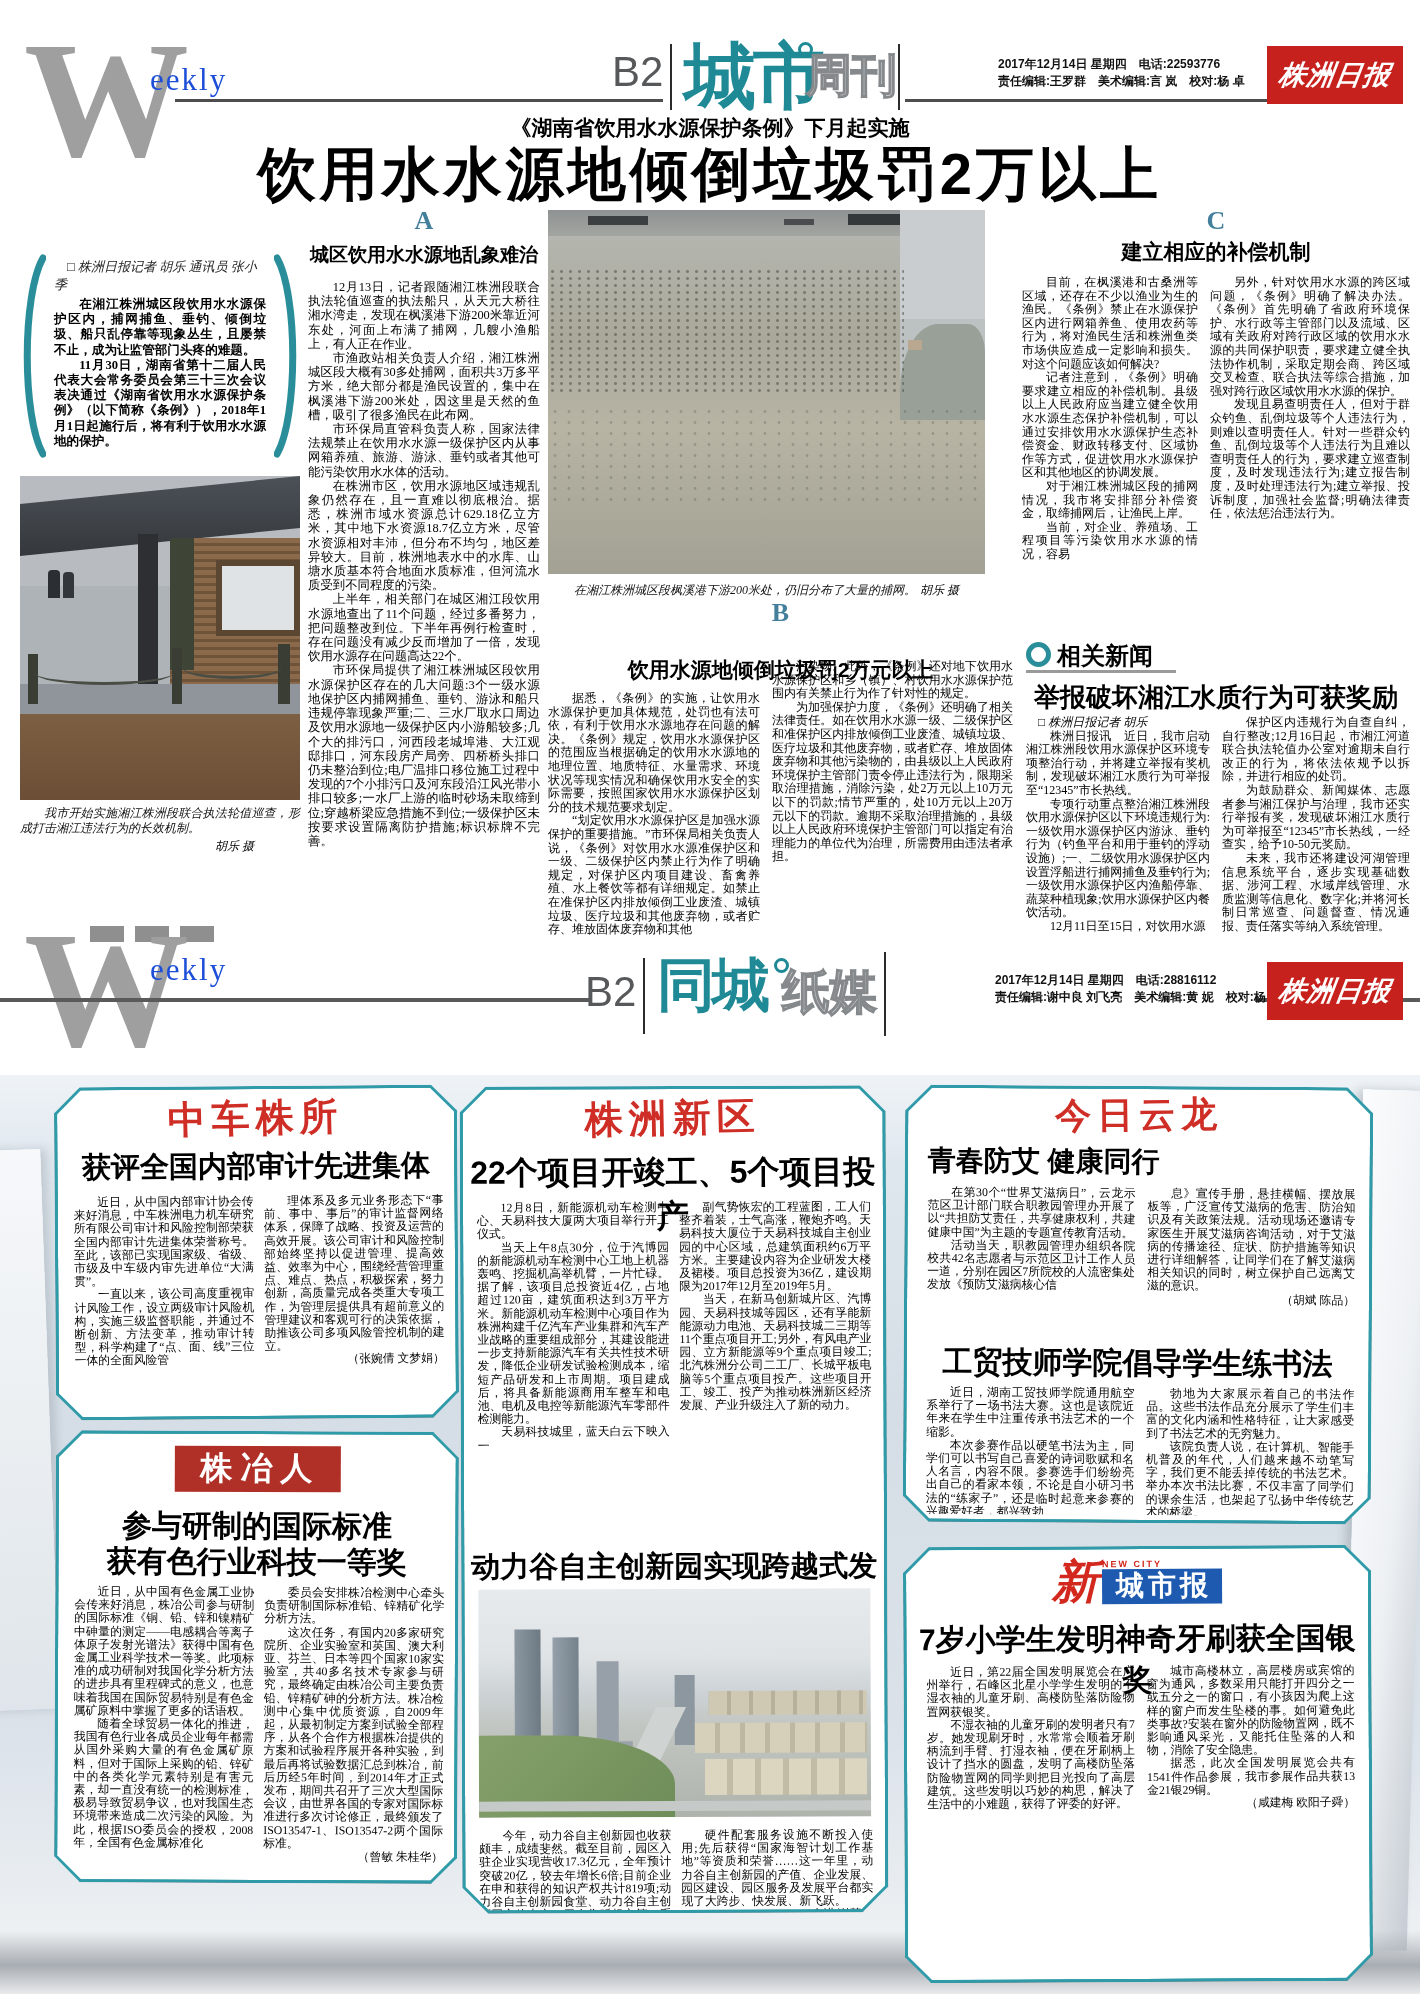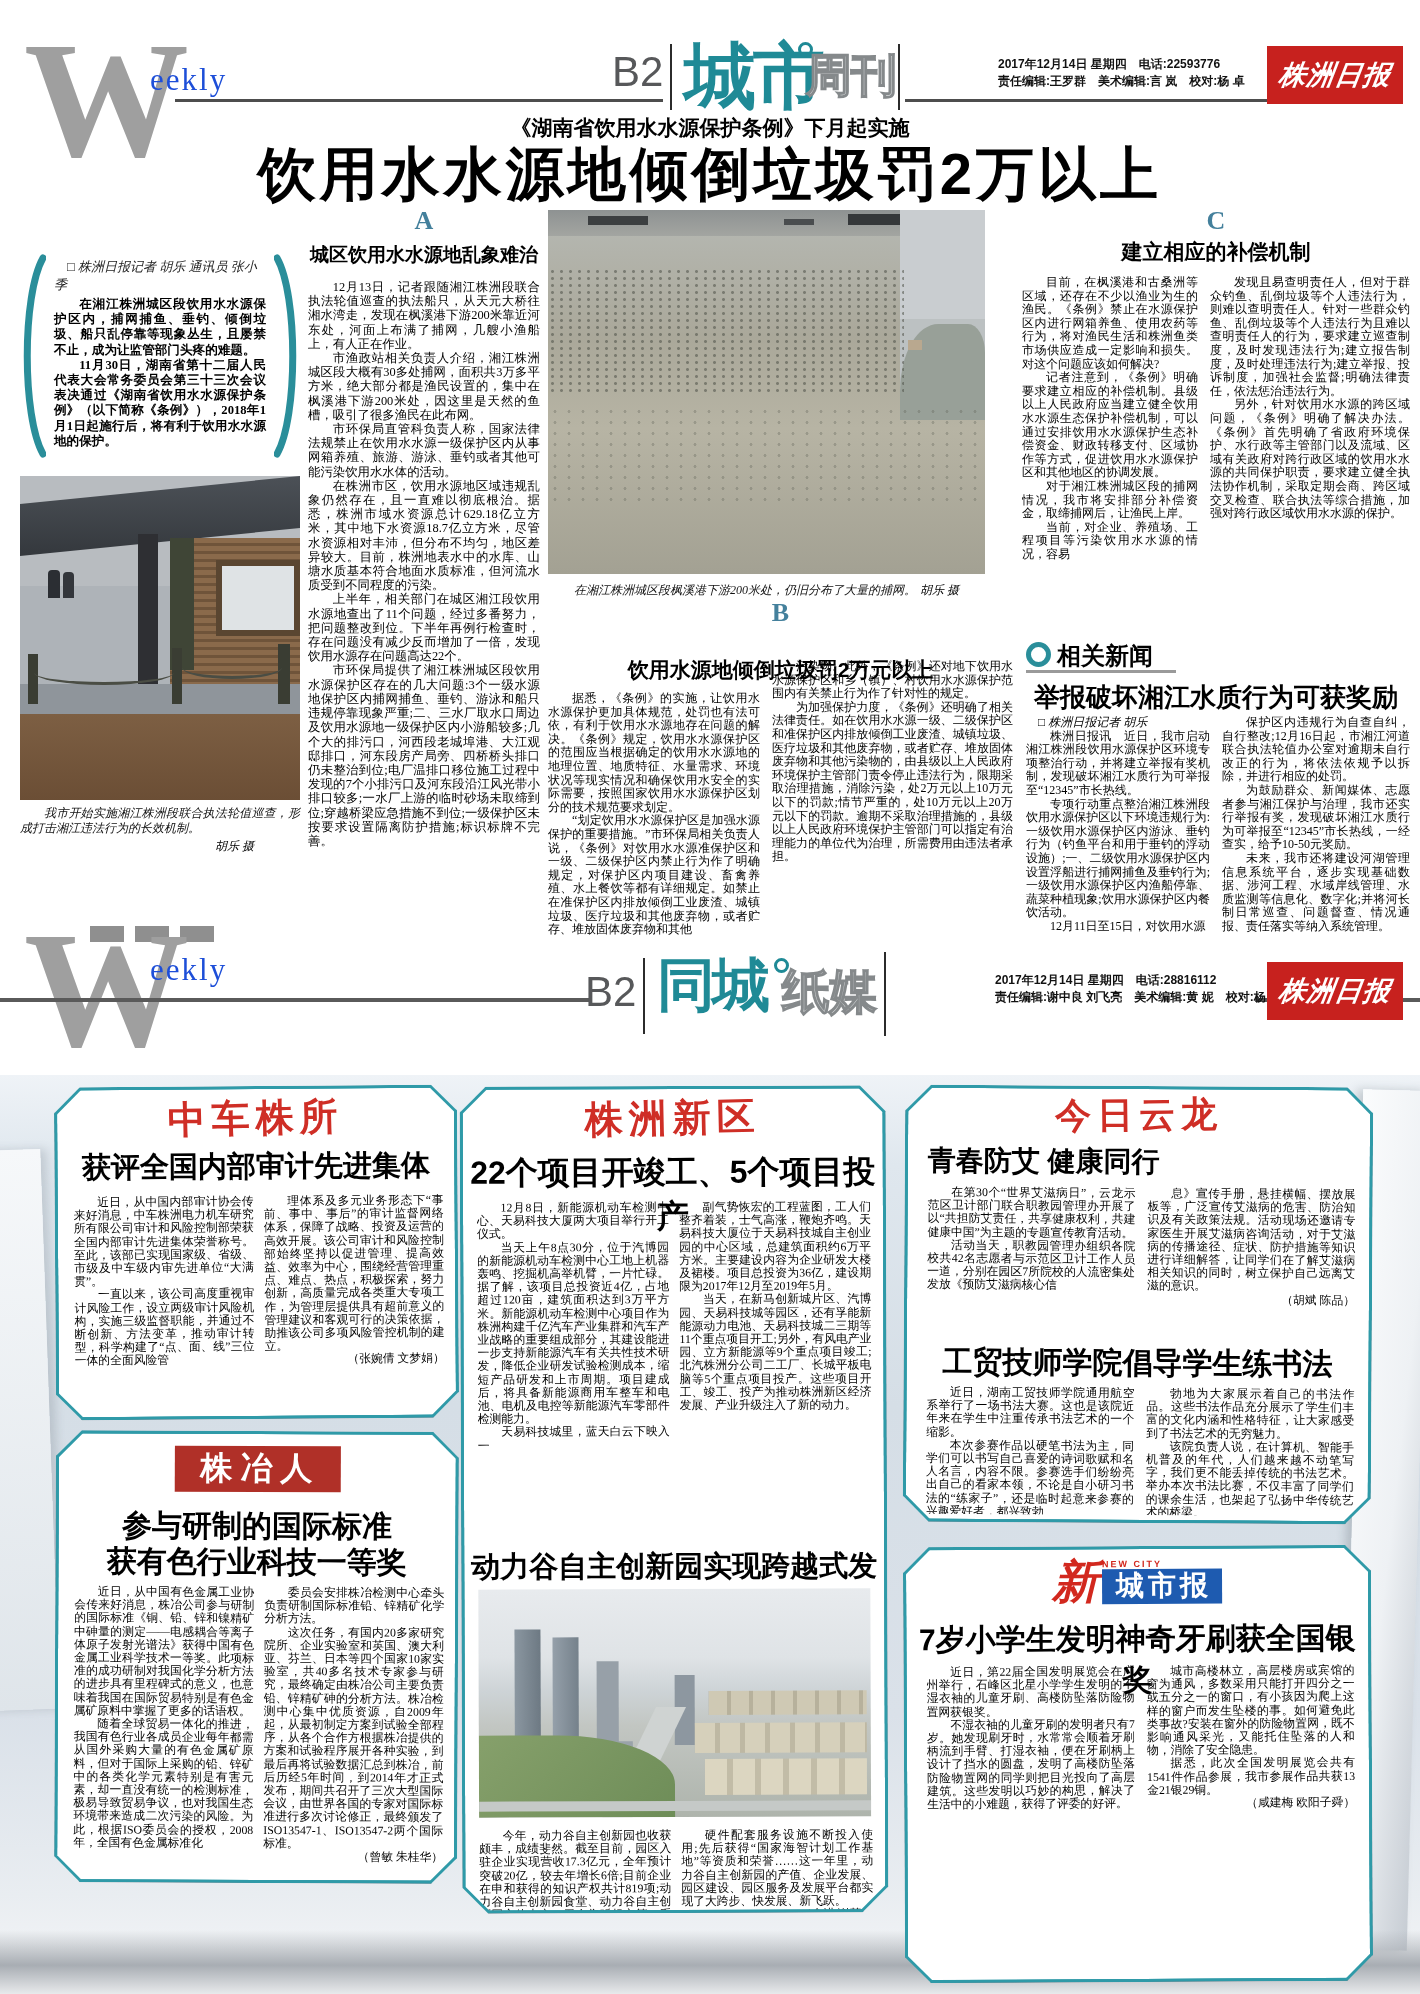--- a/index.html
+++ b/index.html
@@ -165,22 +165,22 @@
 
   <div class="abs mark center" style="left:1022px;top:206px;width:388px;">C</div>
   <div class="abs hd subhead center" style="left:1022px;top:238px;width:388px;">建立相应的补偿机制</div>
   <div class="body-col fb" style="left:1022px;top:276px;width:176px;height:352px;">
       <p>目前，在枫溪港和古桑洲等区域，还存在不少以渔业为生的渔民。《条例》禁止在水源保护区内进行网箱养鱼、使用农药等行为，将对渔民生活和株洲鱼类市场供应造成一定影响和损失。对这个问题应该如何解决?</p>
       <p>记者注意到，《条例》明确要求建立相应的补偿机制。县级以上人民政府应当建立健全饮用水水源生态保护补偿机制，可以通过安排饮用水水源保护生态补偿资金、财政转移支付、区域协作等方式，促进饮用水水源保护区和其他地区的协调发展。</p>
       <p>对于湘江株洲城区段的捕网情况，我市将安排部分补偿资金，取缔捕网后，让渔民上岸。</p>
       <p>当前，对企业、养殖场、工程项目等污染饮用水水源的情况，容易</p>
     </div>
   <div class="body-col fb" style="left:1210px;top:276px;width:200px;height:352px;">
+      <p>另外，针对饮用水水源的跨区域问题，《条例》明确了解决办法。《条例》首先明确了省政府环境保护、水行政等主管部门以及流域、区域有关政府对跨行政区域的饮用水水源的共同保护职责，要求建立健全执法协作机制，采取定期会商、跨区域交叉检查、联合执法等综合措施，加强对跨行政区域饮用水水源的保护。</p>
       <p>发现且易查明责任人，但对于群众钓鱼、乱倒垃圾等个人违法行为，则难以查明责任人。针对一些群众钓鱼、乱倒垃圾等个人违法行为且难以查明责任人的行为，要求建立巡查制度，及时发现违法行为;建立报告制度，及时处理违法行为;建立举报、投诉制度，加强社会监督;明确法律责任，依法惩治违法行为。</p>
-      <p>另外，针对饮用水水源的跨区域问题，《条例》明确了解决办法。《条例》首先明确了省政府环境保护、水行政等主管部门以及流域、区域有关政府对跨行政区域的饮用水水源的共同保护职责，要求建立健全执法协作机制，采取定期会商、跨区域交叉检查、联合执法等综合措施，加强对跨行政区域饮用水水源的保护。</p>
     </div>
 
   <div class="abs" style="left:1026px;top:640px;">
     <span class="rel-ring"></span><span class="rel-tag">相关新闻</span>
   </div>
   <div class="abs" style="left:1026px;top:670px;width:150px;height:3px;background:#9a9a9a;"></div>
   <div class="abs rel-title center" style="left:1022px;top:680px;width:388px;">举报破坏湘江水质行为可获奖励</div>
   <div class="body-col fb" style="left:1026px;top:716px;width:184px;height:222px;">
     <p style="text-indent:1em;font-style:italic;">□ 株洲日报记者 胡乐</p>
     <div>

